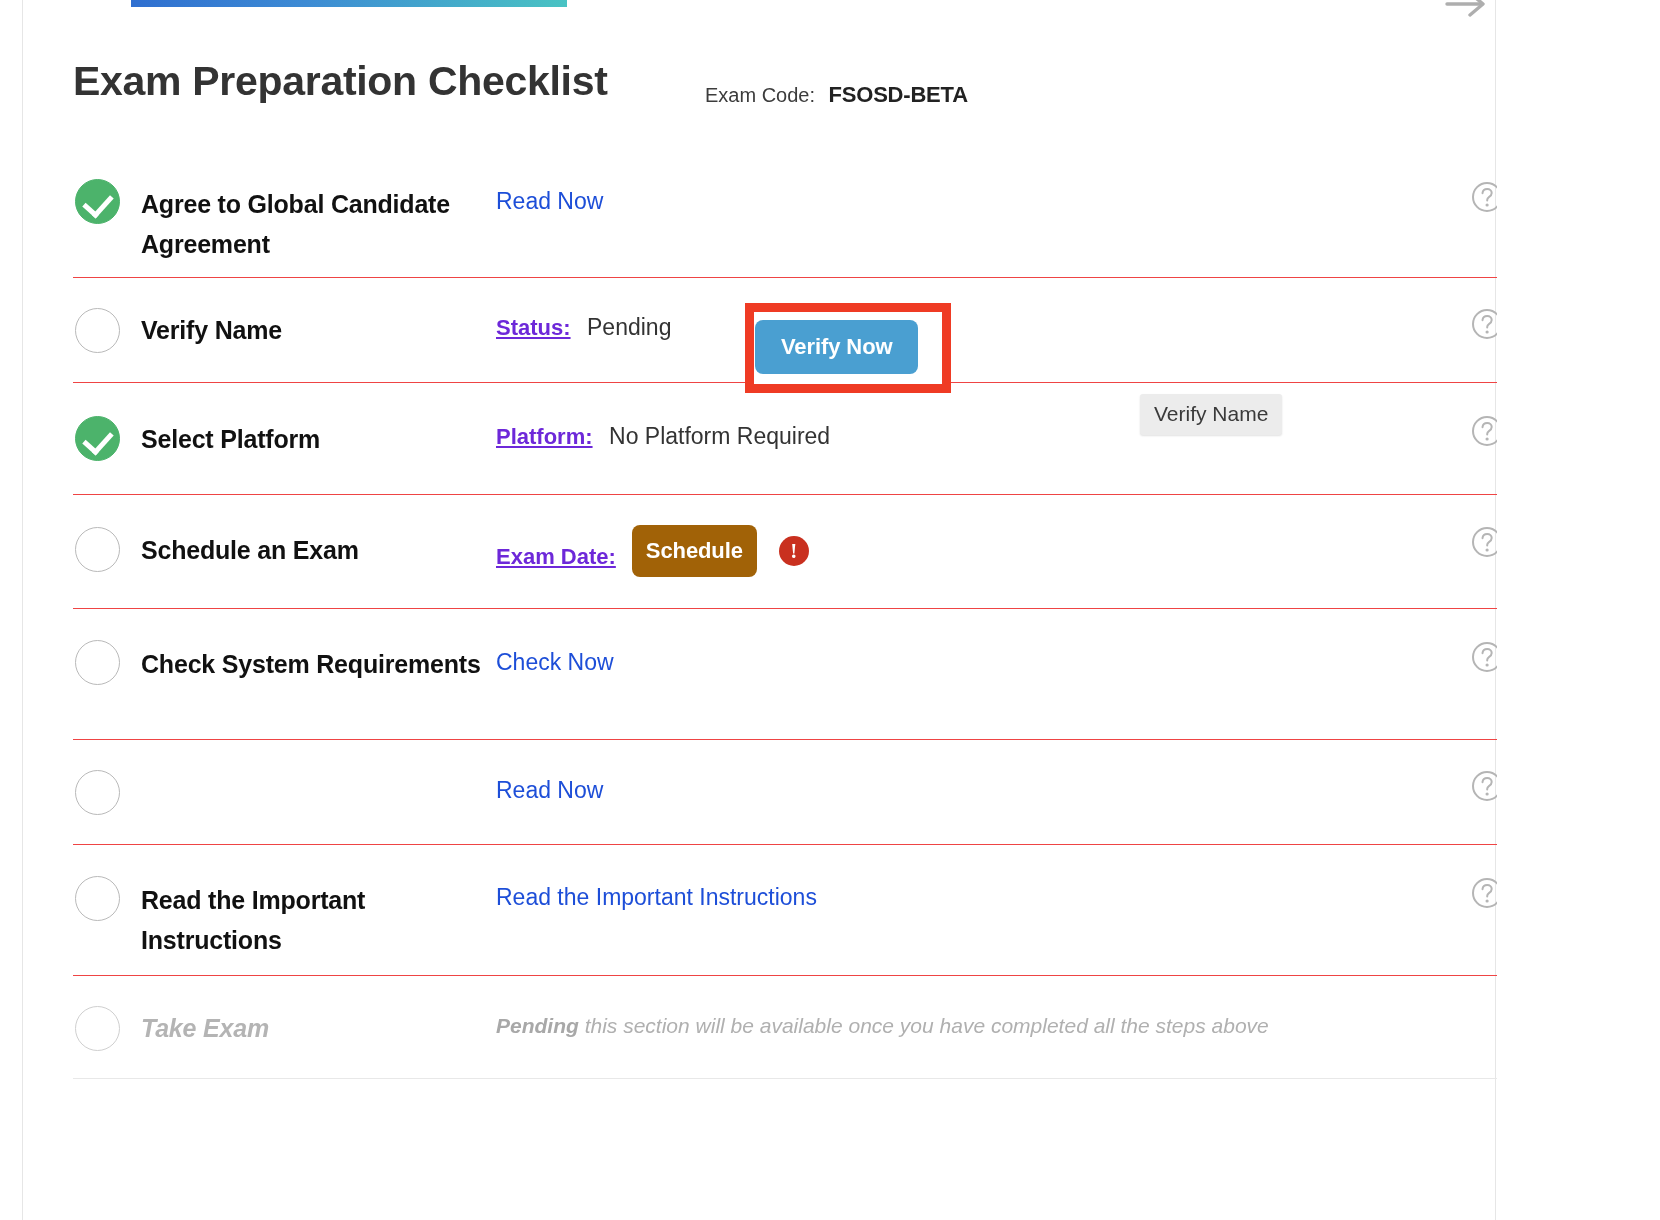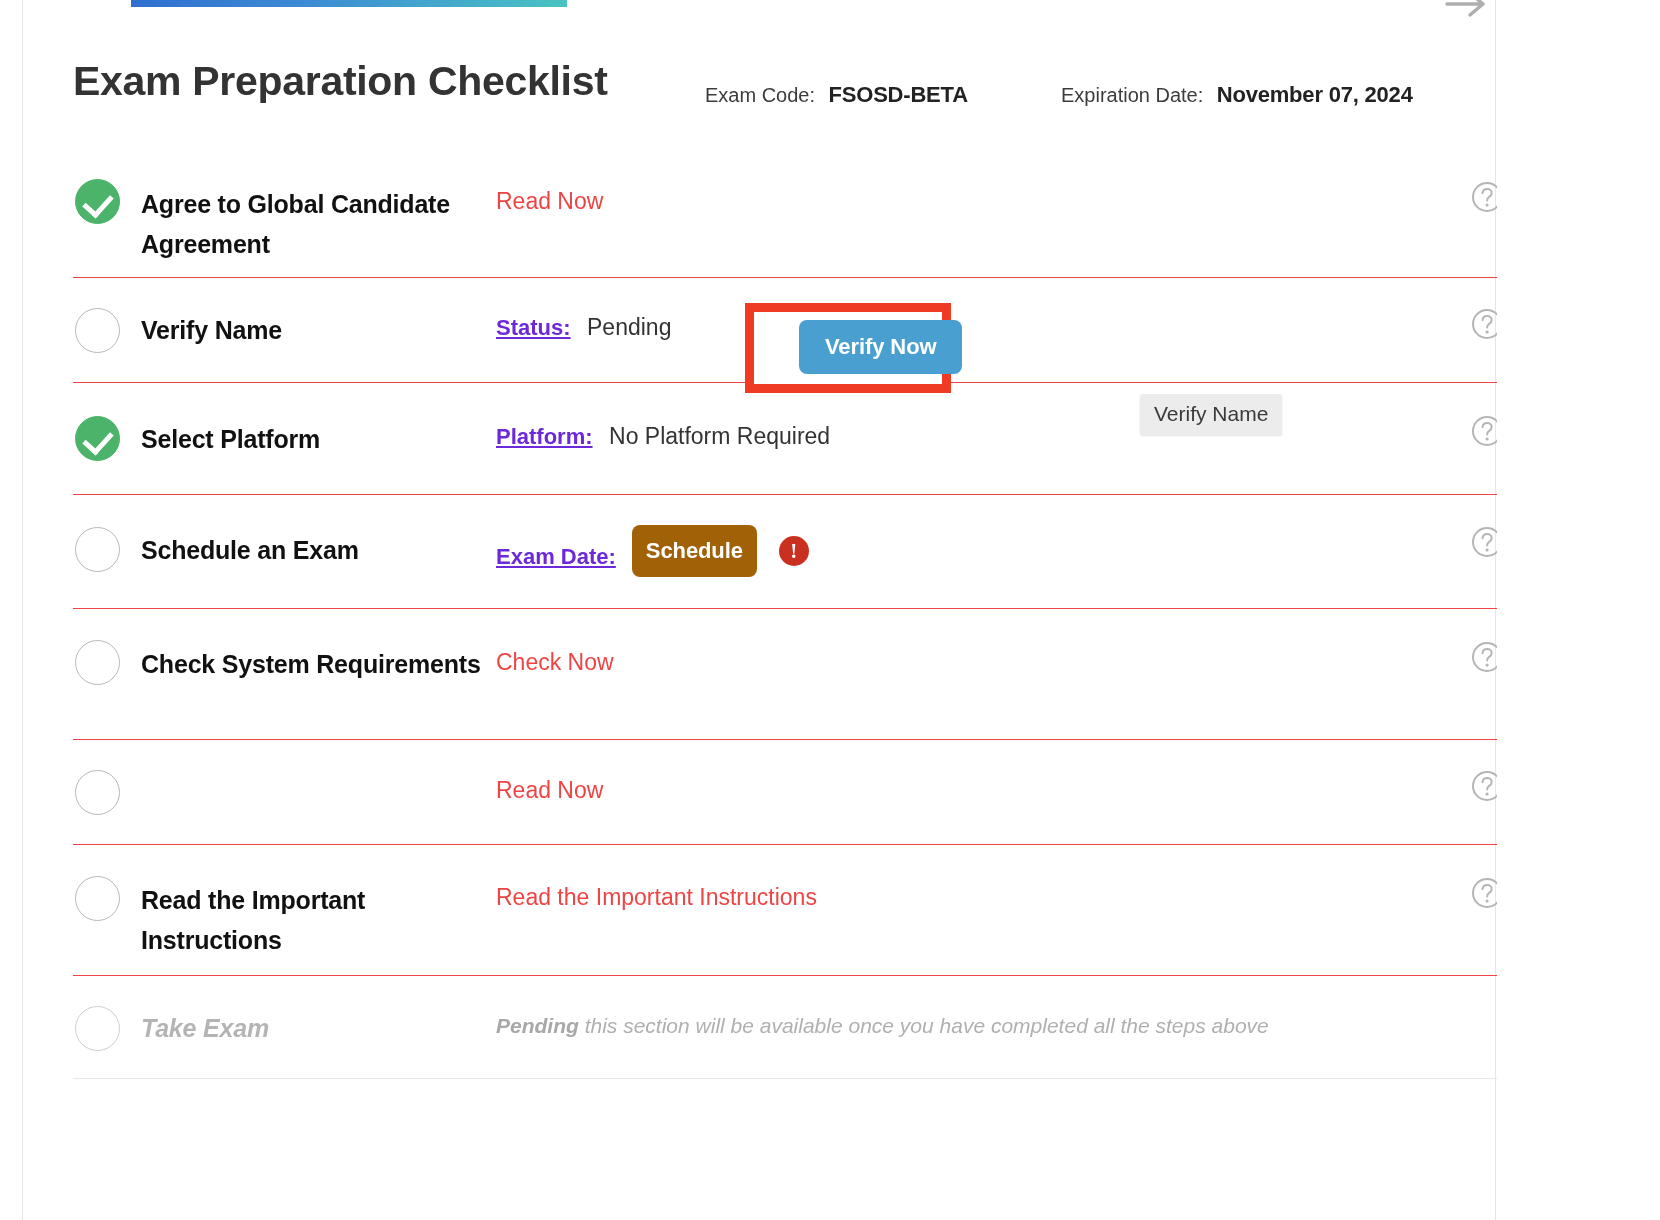--- a/index.html
+++ b/index.html
@@ -159,21 +159,21 @@
     letter-spacing: -0.2px;
   }
   .row-label.muted { color: #b4b4b4; font-style: italic; }
 
   .row-action {
     position: absolute;
     left: 423px;
   }
   .link {
     font-size: 23px;
-    color: #ef4444;
+    color: #1d4ed8;
     text-decoration: none;
     cursor: pointer;
     white-space: nowrap;
   }
   .field-label {
     font-size: 22px;
     font-weight: 700;
     color: #6d28d9;
     white-space: nowrap;
     text-decoration: underline;
@@ -241,21 +241,20 @@
     border: 9px solid #ef3b24;
     background: #ffffff;
     box-sizing: border-box;
     z-index: 5;
   }
   .highlight-inner {
     position: absolute;
     left: 732px;
     top: 320px;
     z-index: 6;
-    padding-left: 44px;
   }
 
   
   .tooltip {
     position: absolute;
     left: 1117px;
     top: 394px;
     background: #ececec;
     color: #3a3a3a;
     font-size: 21px;
@@ -294,24 +293,20 @@
     </span>
 
     <div class="header">
       <div class="page-title">Exam Preparation Checklist</div>
 
       <div class="meta-group exam-code">
         <span class="meta-label">Exam Code:</span>
         <span class="meta-value">FSOSD-BETA</span>
       </div>
 
-      <div class="meta-group expiration">
-        <span class="meta-label">Expiration Date:</span>
-        <span class="meta-value">November 07, 2024</span>
-      </div>
     </div>
 
     <div class="checklist">
 
       <div class="row" style="height:130px;">
         <span class="status-circle done" style="top:31px;"></span>
         <div class="row-label" style="top:36px;">Agree to Global Candidate Agreement</div>
         <div class="row-action" style="top:40px;">
           <a class="link">Read Now</a>
         </div>

